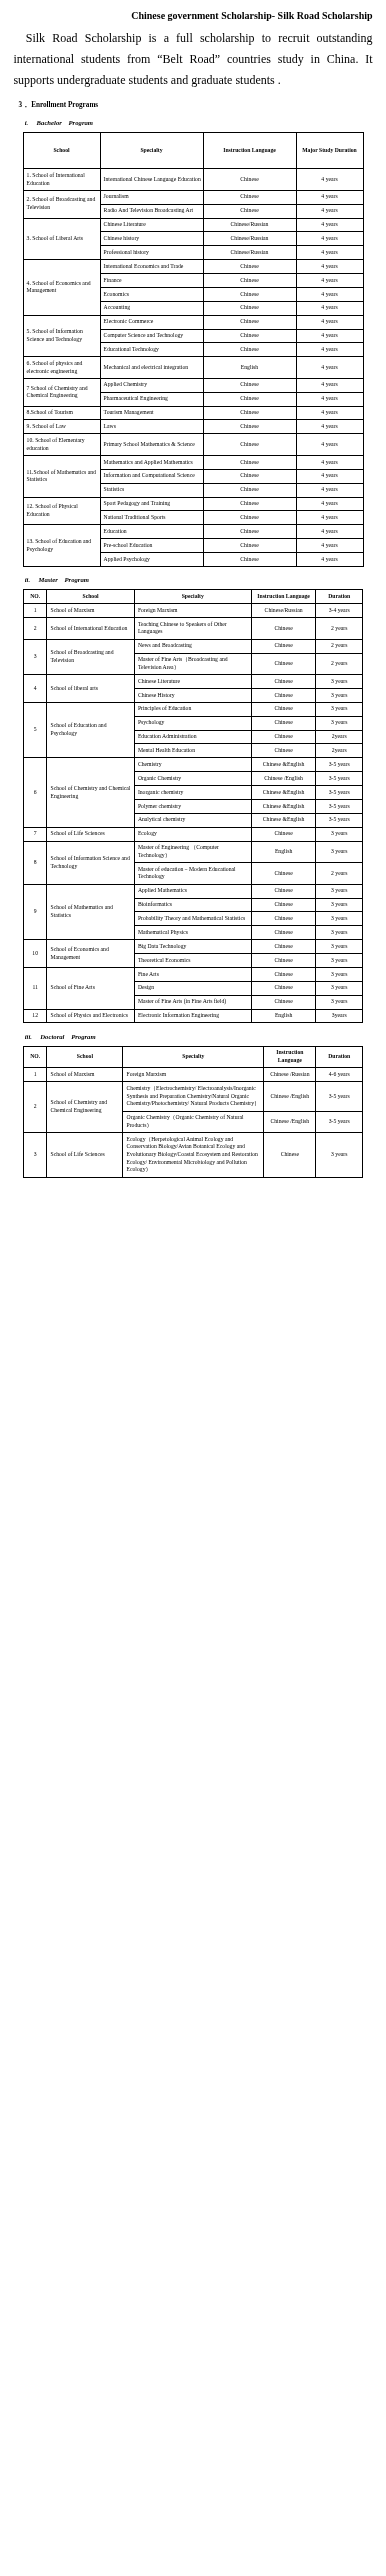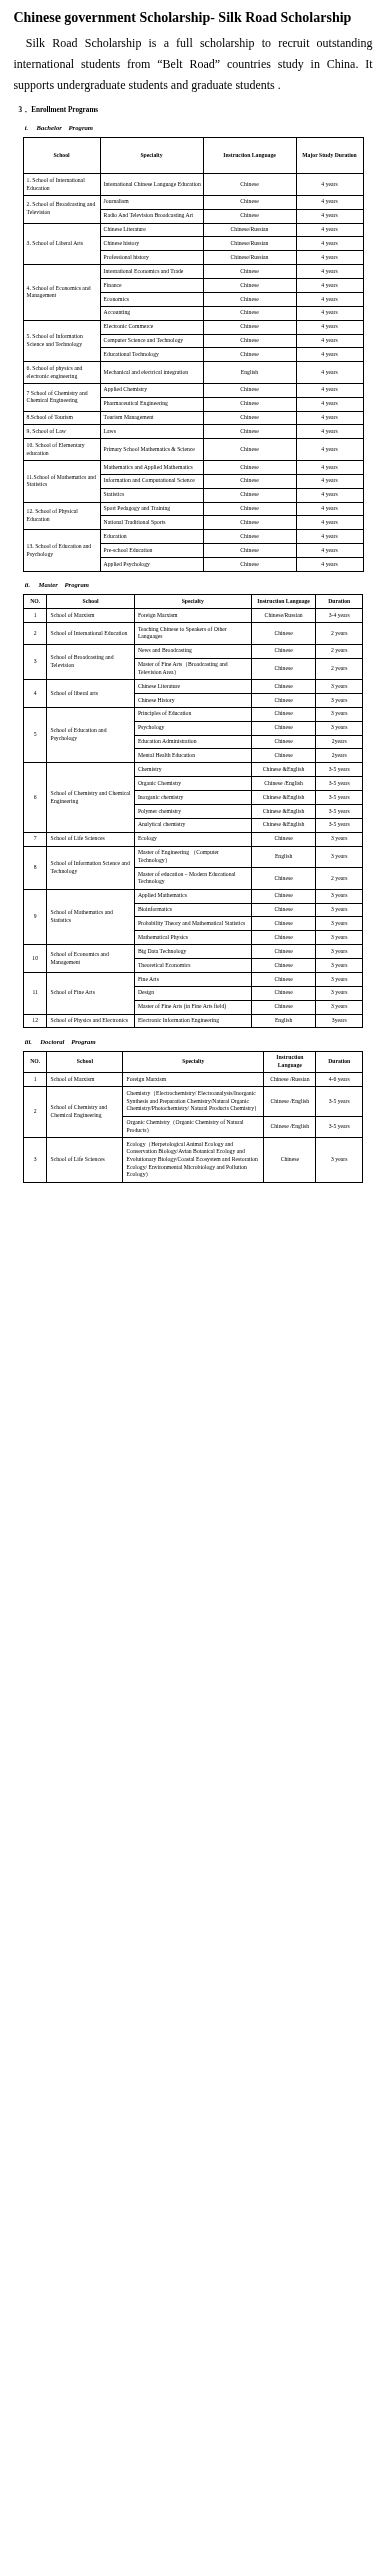--- a/index.html
+++ b/index.html
@@ -12,23 +12,23 @@
     font-family: "Liberation Serif", serif;
     color: #000000;
   }
   .page {
     width: 386px;
     box-sizing: border-box;
     padding: 7.2px 13.4px 15.5px 13.4px;
   }
   h1.doc-title {
     font-family: "Liberation Serif", serif;
-    font-size: 14px;
+    font-size: 10px;
     font-weight: bold;
-    text-align: left;
+    text-align: right;
     margin: 3.1px 0 7.2px 0;
   }
   p.intro {
     font-size: 12px;
     line-height: 1.75;
     text-align: justify;
     text-indent: 12.4px;
     margin: 0 0 8.2px 0;
   }
   h2.section {

